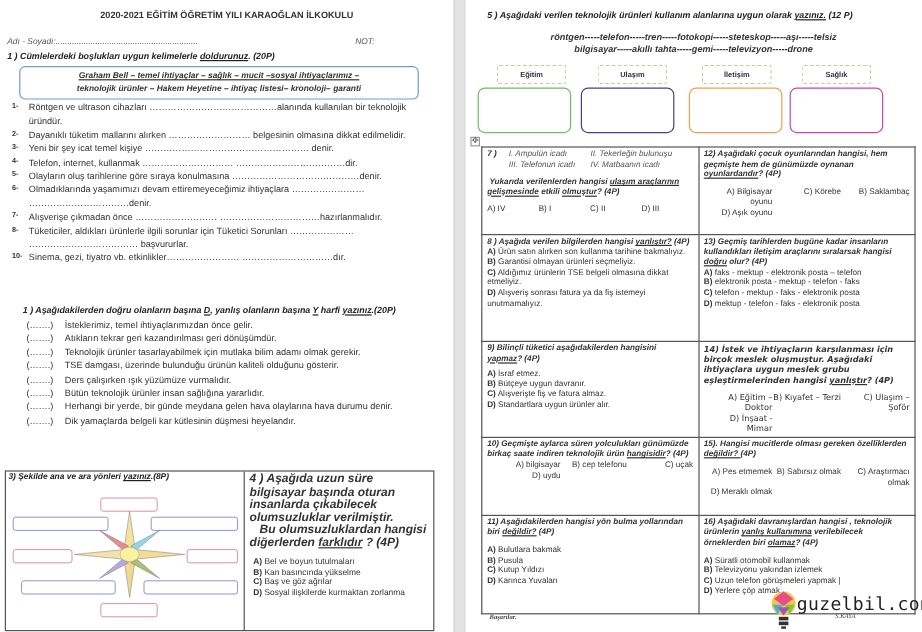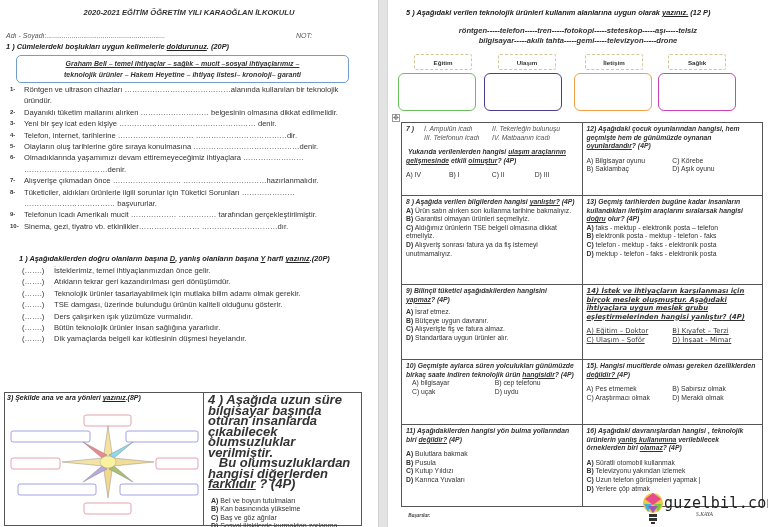--- a/index.html
+++ b/index.html
@@ -4,21 +4,21 @@
 <style>
   * { box-sizing: border-box; margin: 0; padding: 0; }
   html, body { width: 768px; height: 527px; overflow: hidden; background: #ffffff; }
   body { font-family: "Liberation Sans", sans-serif; color: #222; position: relative; }
 
   .page { position: absolute; top: 0; background: #fff; overflow: hidden; }
   #page-left { left: 0; width: 378px; height: 527px; }
   #page-right { left: 388px; width: 380px; height: 527px; padding-left: 34px; }
   .gutter { position: absolute; top: 0; left: 378px; width: 10px; height: 527px; background: #e3e3e3; border-left: 1px solid #d0d0d0; border-right: 1px solid #d6d6d6; }
 
-  .hdr { text-align: center; font-weight: bold; font-size: 7.6px; line-height: 9px; color: #333; font-style: italic; }
+  .hdr { text-align: center; font-weight: bold; font-size: 7.6px; line-height: 9px; color: #333; }
   .hdr1 { position: absolute; top: 8px; left: 0; width: 378px; }
   .hdr2 { position: absolute; top: 17px; left: 0; width: 378px; }
   .name-line { position: absolute; top: 32px; left: 6px; font-size: 7px; font-style: italic; color: #555; }
   .not-label { position: absolute; top: 32px; left: 296px; font-size: 7px; font-style: italic; color: #555; }
 
   .q-title { font-size: 7.4px; font-weight: bold; font-style: italic; color: #222; }
   .u { text-decoration: underline; }
   .q1-title { position: absolute; top: 42px; left: 6px; }
 
   .wordbox { position: absolute; top: 55px; left: 16px; width: 333px; height: 28px; border: 1px solid #6f9fc8; border-radius: 5px; text-align: center; font-size: 7px; font-weight: bold; font-style: italic; color: #333; line-height: 11px; padding-top: 2px; }
@@ -32,40 +32,40 @@
   .tf-list { position: absolute; top: 265px; left: 6px; width: 365px; font-size: 7.6px; line-height: 11.4px; color: #333; }
   .tf-item { padding-left: 16px; }
   .tf-item.wrap { text-indent: 0; }
   .paren { display: inline-block; width: 32px; }
 
   .bottom-table { position: absolute; top: 392px; left: 4px; width: 358px; height: 134px; border: 1px solid #555; display: flex; }
   .bt-left { width: 199px; border-right: 1px solid #555; position: relative; }
   .bt-right { flex: 1; padding: 2px 4px; }
   .q3-title { position: absolute; top: 1px; left: 2px; font-size: 7px; }
   .compass { position: absolute; top: 14px; left: 0; width: 199px; height: 118px; }
-  .q4-title { font-size: 13px; font-weight: bold; font-style: italic; line-height: 10.5px; color: #333; }
+  .q4-title { font-size: 10px; font-weight: bold; font-style: italic; line-height: 10.5px; color: #333; }
   .opts4 { margin-top: 7px; font-size: 7px; line-height: 8.6px; padding-left: 3px; color: #333; }
   .opts4 b { font-weight: bold; }
 
   
   .q5-title { position: absolute; top: 8px; left: 18px; }
   .words5 { position: absolute; top: 26px; left: 0; width: 380px; text-align: center; font-size: 7.6px; font-weight: bold; font-style: italic; line-height: 10px; color: #333; }
   .cat-label { position: absolute; top: 54px; width: 58px; height: 16px; border: 1px dashed #d2c79a; border-radius: 2px; text-align: center; font-size: 6.2px; font-weight: bold; line-height: 15px; color: #333; }
   .cat-box { position: absolute; top: 73px; width: 78px; height: 38px; border: 1.5px solid; border-radius: 6px; }
 
   .move-handle { position: absolute; top: 114px; left: 4px; width: 8px; height: 8px; border: 1px solid #999; font-size: 7px; line-height: 6px; text-align: center; color: #666; background: #fff; }
 
   .qtable { position: absolute; top: 122px; left: 13px; width: 362px; border-collapse: collapse; }
   .qtable td { border: 1px solid #555; vertical-align: top; padding: 2px 4px; font-size: 6.8px; line-height: 8.6px; color: #333; width: 50%; }
   .qh { font-weight: bold; font-style: italic; }
-  .optgrid { display: grid; grid-template-columns: 1fr 1fr; }
+  .optgrid { display: grid; grid-template-columns: 1fr 1fr 1fr; text-align: right; }
   .optgrid4 { display: grid; grid-template-columns: repeat(4, 1fr); }
   .mt4 { margin-top: 4px; }
   .mt6 { margin-top: 6px; }
-  .sans14 { font-family: "DejaVu Sans", sans-serif; font-size: 6.4px; text-decoration: underline; }
+  .sans14 { font-family: "DejaVu Sans", sans-serif; font-size: 6.4px; }
 
   .signature-left { position: absolute; top: 512px; left: 20px; font-size: 5.5px; font-style: italic; font-family: "Liberation Serif", serif; font-weight: bold; color: #444; }
   .signature-right { position: absolute; top: 511px; left: 308px; font-size: 5.5px; font-style: italic; font-family: "Liberation Serif", serif; color: #444; }
 
   .watermark { position: absolute; left: 640px; top: 492px; width: 128px; height: 35px; }
   .wm-text { position: absolute; left: 24px; top: 2px; font-family: "DejaVu Sans Mono", monospace; font-size: 15px; color: #222; letter-spacing: 0.3px; }
   .wm-bulb { position: absolute; left: 2px; top: 0; width: 22px; height: 34px; }
 </style>
 </head>
 <body>
@@ -88,63 +88,60 @@
     <div class="fill-item">
         <span class="fill-num">1-</span>
         <span class="fill-text">Röntgen ve ultrason cihazları ……………………………………alanında kullanılan bir teknolojik üründür.</span>
       </div>
     <div class="fill-item">
         <span class="fill-num">2-</span>
         <span class="fill-text">Dayanıklı tüketim mallarını alırken ……………………… belgesinin olmasına dikkat edilmelidir.</span>
       </div>
     <div class="fill-item">
         <span class="fill-num">3-</span>
-        <span class="fill-text">Yeni bir şey icat eden kişiye ……………………………………………… denir.</span>
+        <span class="fill-text">Yeni bir şey icat temel kişiye ……………………………………………… denir.</span>
       </div>
     <div class="fill-item">
         <span class="fill-num">4-</span>
-        <span class="fill-text">Telefon, internet, tarihlerine …………………………    ………………………………dir.</span>
+        <span class="fill-text">Telefon, internet, kullanmak …………………………    ………………………………dir.</span>
       </div>
     <div class="fill-item">
         <span class="fill-num">5-</span>
         <span class="fill-text">Olayların oluş tarihlerine göre sıraya konulmasına ……………………………………denir.</span>
       </div>
     <div class="fill-item">
         <span class="fill-num">6-</span>
         <span class="fill-text">Olmadıklarında yaşamımızı devam ettiremeyeceğimiz ihtiyaçlara …………………… ……………………………denir.</span>
       </div>
     <div class="fill-item">
         <span class="fill-num">7-</span>
         <span class="fill-text">Alışverişe çıkmadan önce ……………………… ……………………………hazırlanmalıdır.</span>
       </div>
     <div class="fill-item">
         <span class="fill-num">8-</span>
         <span class="fill-text">Tüketiciler, aldıkları ürünlerle ilgili sorunlar için Tüketici Sorunları ………………… ……………………………… başvururlar.</span>
-      </div>
-    <div class="fill-item">
-        <span class="fill-num">9-</span>
-        <span class="fill-text">Telefonun icadı Amerikalı mucit     ……………… …………… tarafından gerçekleştirilmiştir.</span>
       </div>
     <div class="fill-item">
         <span class="fill-num">10-</span>
         <span class="fill-text">Sinema, gezi, tiyatro vb. etkinlikler……………………    …………………………dır.</span>
       </div>
   </div>
 
   <div class="q-title q2-title">
     <span>1 ) Aşağıdakilerden doğru olanların başına </span><span class="u">D</span><span>, yanlış olanların başına </span><span class="u">Y</span><span> harfi </span><span class="u">yazınız</span><span>.(20P)</span>
   </div>
 
   <div class="tf-list">
     <div class="tf-item"><span class="paren">(…….)</span><span>İsteklerimiz, temel ihtiyaçlarımızdan önce gelir.</span></div>
     <div class="tf-item"><span class="paren">(…….)</span><span>Atıkların tekrar geri kazandırılması geri dönüşümdür.</span></div>
     <div class="tf-item"><span class="paren">(…….)</span><span>Teknolojik ürünler tasarlayabilmek için mutlaka bilim adamı olmak gerekir.</span></div>
     <div class="tf-item"><span class="paren">(…….)</span><span>TSE damgası, üzerinde bulunduğu ürünün kaliteli olduğunu gösterir.</span></div>
     <div class="tf-item"><span class="paren">(…….)</span><span>Ders çalışırken ışık yüzümüze vurmalıdır.</span></div>
     <div class="tf-item"><span class="paren">(…….)</span><span>Bütün teknolojik ürünler insan sağlığına yararlıdır.</span></div>
+    <div class="tf-item wrap" style="padding-left:0;text-indent:16px;"><span class="paren" style="text-indent:0">(…….)</span><span>Herhangi bir yerde, bir günde meydana gelen hava olaylarına hava durumu denir.</span></div>
     <div class="tf-item"><span class="paren">(…….)</span><span>Dik yamaçlarda belgeli kar kütlesinin düşmesi heyelandır.</span></div>
   </div>
 
   <div class="bottom-table">
     <div class="bt-left">
       <div class="q-title q3-title">
         <span>3) Şekilde  ana ve ara yönleri </span><span class="u">yazınız</span><span>.(8P)</span>
       </div>
       <svg class="compass" viewBox="0 0 199 118">
 

